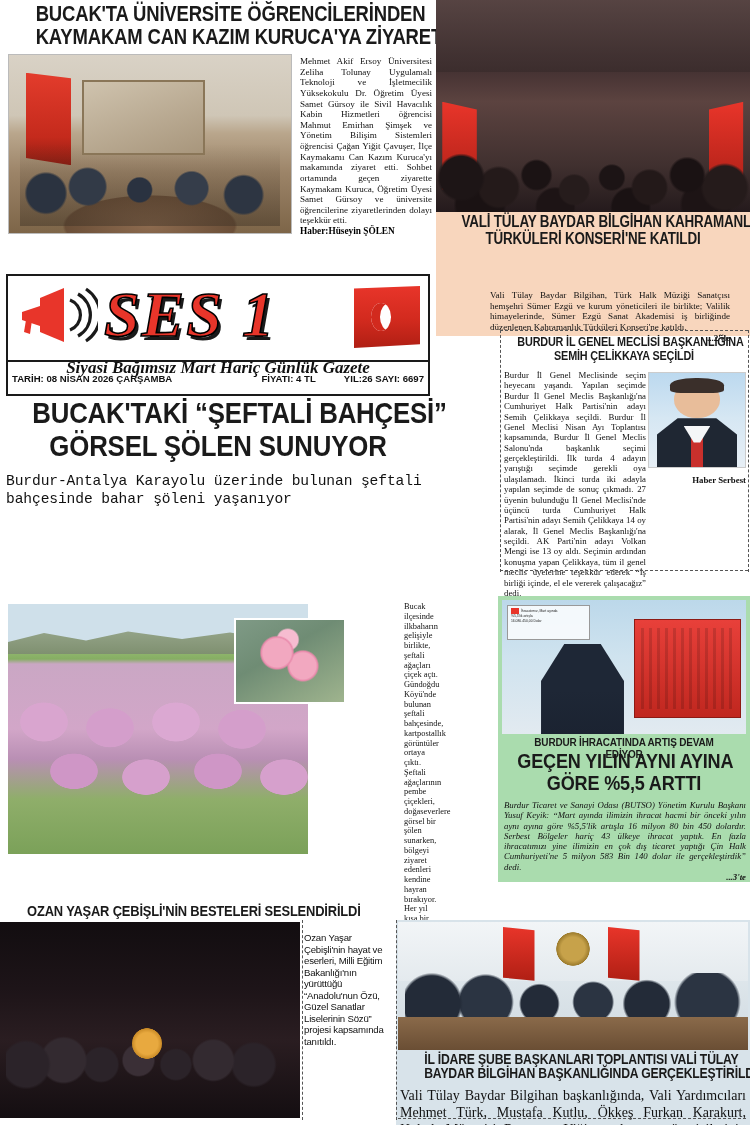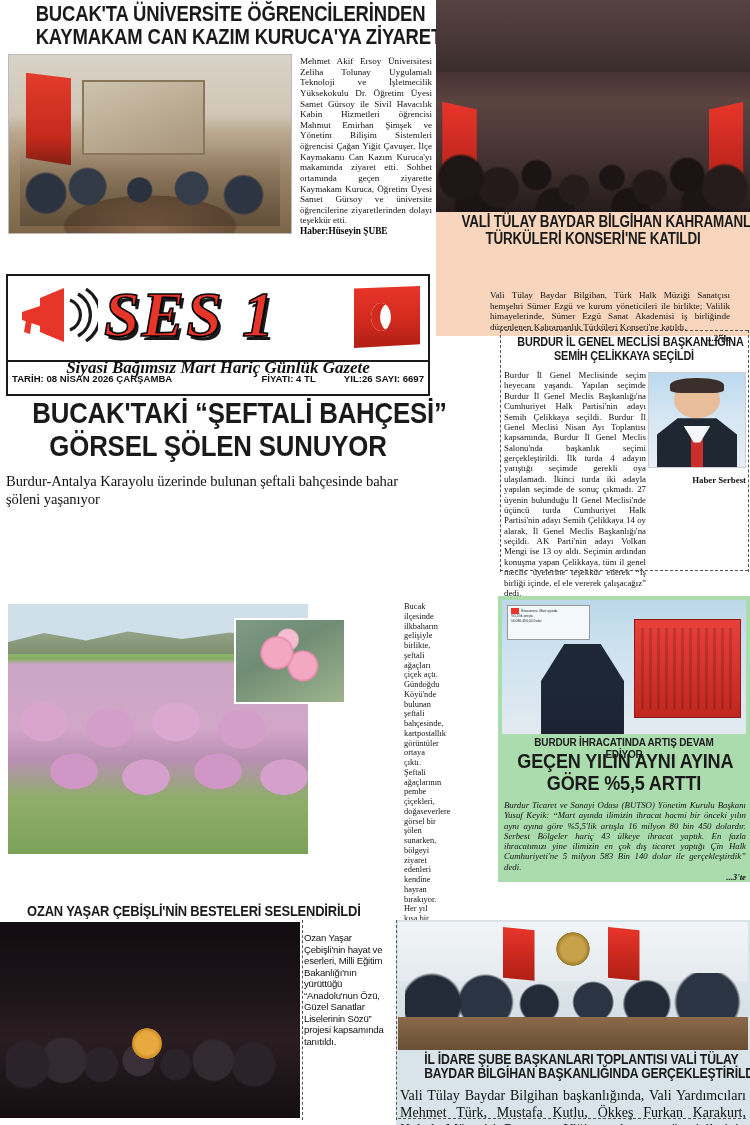--- a/index.html
+++ b/index.html
@@ -154,21 +154,21 @@
     color:#111; padding:16px 4px;
   }
   #mast-bar .sp { flex:1; }
 
   
   #main-head { position:absolute; left:2px; top:398px; width:432px; }
   #main-head .l1 { font-size:30px; display:block; white-space:nowrap; }
   #main-head .l2 { font-size:30px; display:block; white-space:nowrap; margin-top:2px; }
   #main-sub {
     position:absolute; left:6px; top:472px; width:425px;
-    font-family:Liberation Serif, serif;
+    font-family:Liberation Mono, monospace;
     font-size:14.6px; line-height:1.26; color:#111;
     letter-spacing:-0.1px;
   }
 
   
   #orchard { left:8px; top:604px; width:300px; height:250px; }
   .orchard-img {
     width:100%; height:100%;
     background:
       linear-gradient(180deg,#cfe0ea 0%,#cfe0ea 16%, #9bbf7a 16%, #86ae63 22%, #caa7c4 24%, #d2a6c8 50%, #b98fb4 62%, #8fae6a 78%, #7ba159 100%);
@@ -339,21 +339,21 @@
       <span class="l1">BUCAK'TA ÜNİVERSİTE ÖĞRENCİLERİNDEN</span>
       <span class="l2">KAYMAKAM CAN KAZIM KURUCA'YA ZİYARET</span>
     </div>
     <div id="tl-photo" class="photo">
       <div class="room-img">
           <div class="room-people"></div>
         </div>
     </div>
     <div id="tl-text">
       <div class="body-serif">Mehmet Akif Ersoy Üniversitesi Zeliha Tolunay Uygulamalı Teknoloji ve İşletmecilik Yüksekokulu Dr. Öğretim Üyesi Samet Gürsoy ile Sivil Havacılık Kabin Hizmetleri öğrencisi Mahmut Emirhan Şimşek ve Yönetim Bilişim Sistemleri öğrencisi Çağan Yiğit Çavuşer, İlçe Kaymakamı Can Kazım Kuruca'yı makamında ziyaret etti. Sohbet ortamında geçen ziyarette Kaymakam Kuruca, Öğretim Üyesi Samet Gürsoy ve üniversite öğrencilerine ziyaretlerinden dolayı teşekkür etti.</div>
-      <div class="byline">Haber:Hüseyin ŞUBE</div>
+      <div class="byline">Haber:Hüseyin ŞÖLEN</div>
     </div>
   </div>
 
   <div id="tr-block">
     <div id="tr-photo" class="photo">
       <div class="crowd-img">
         <div class="stage"></div>
         <div class="flag-l"></div>
         <div class="flag-r"></div>
         <div class="heads"></div>

